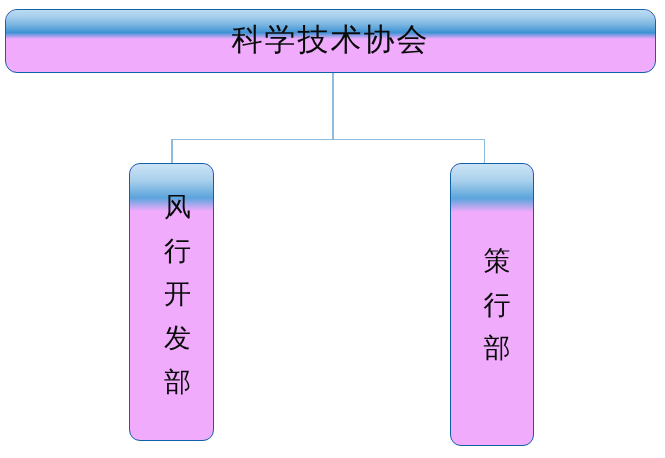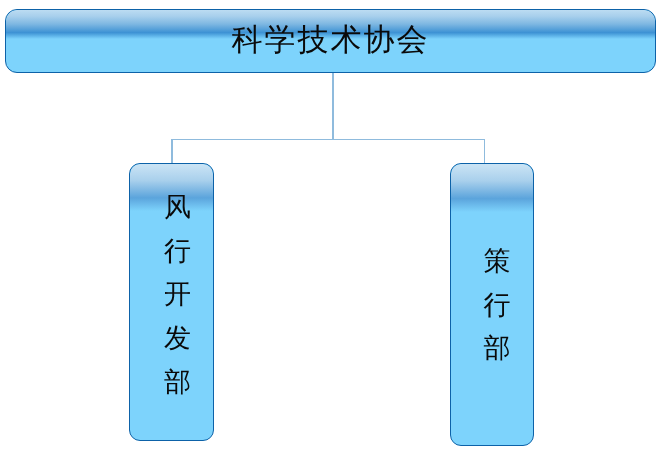--- a/index.html
+++ b/index.html
@@ -16,21 +16,21 @@
     height: 458px;
     background: #ffffff;
     overflow: hidden;
   }
 
   
   .node {
     position: absolute;
     box-sizing: border-box;
     border: 1.5px solid #0d62a8;
-    background: #7dd3fc;
+    background: #f0abfc;
     overflow: hidden;
   }
 
   
   .node .gloss {
     position: absolute;
     left: 0;
     right: 0;
     top: 0;
     pointer-events: none;

